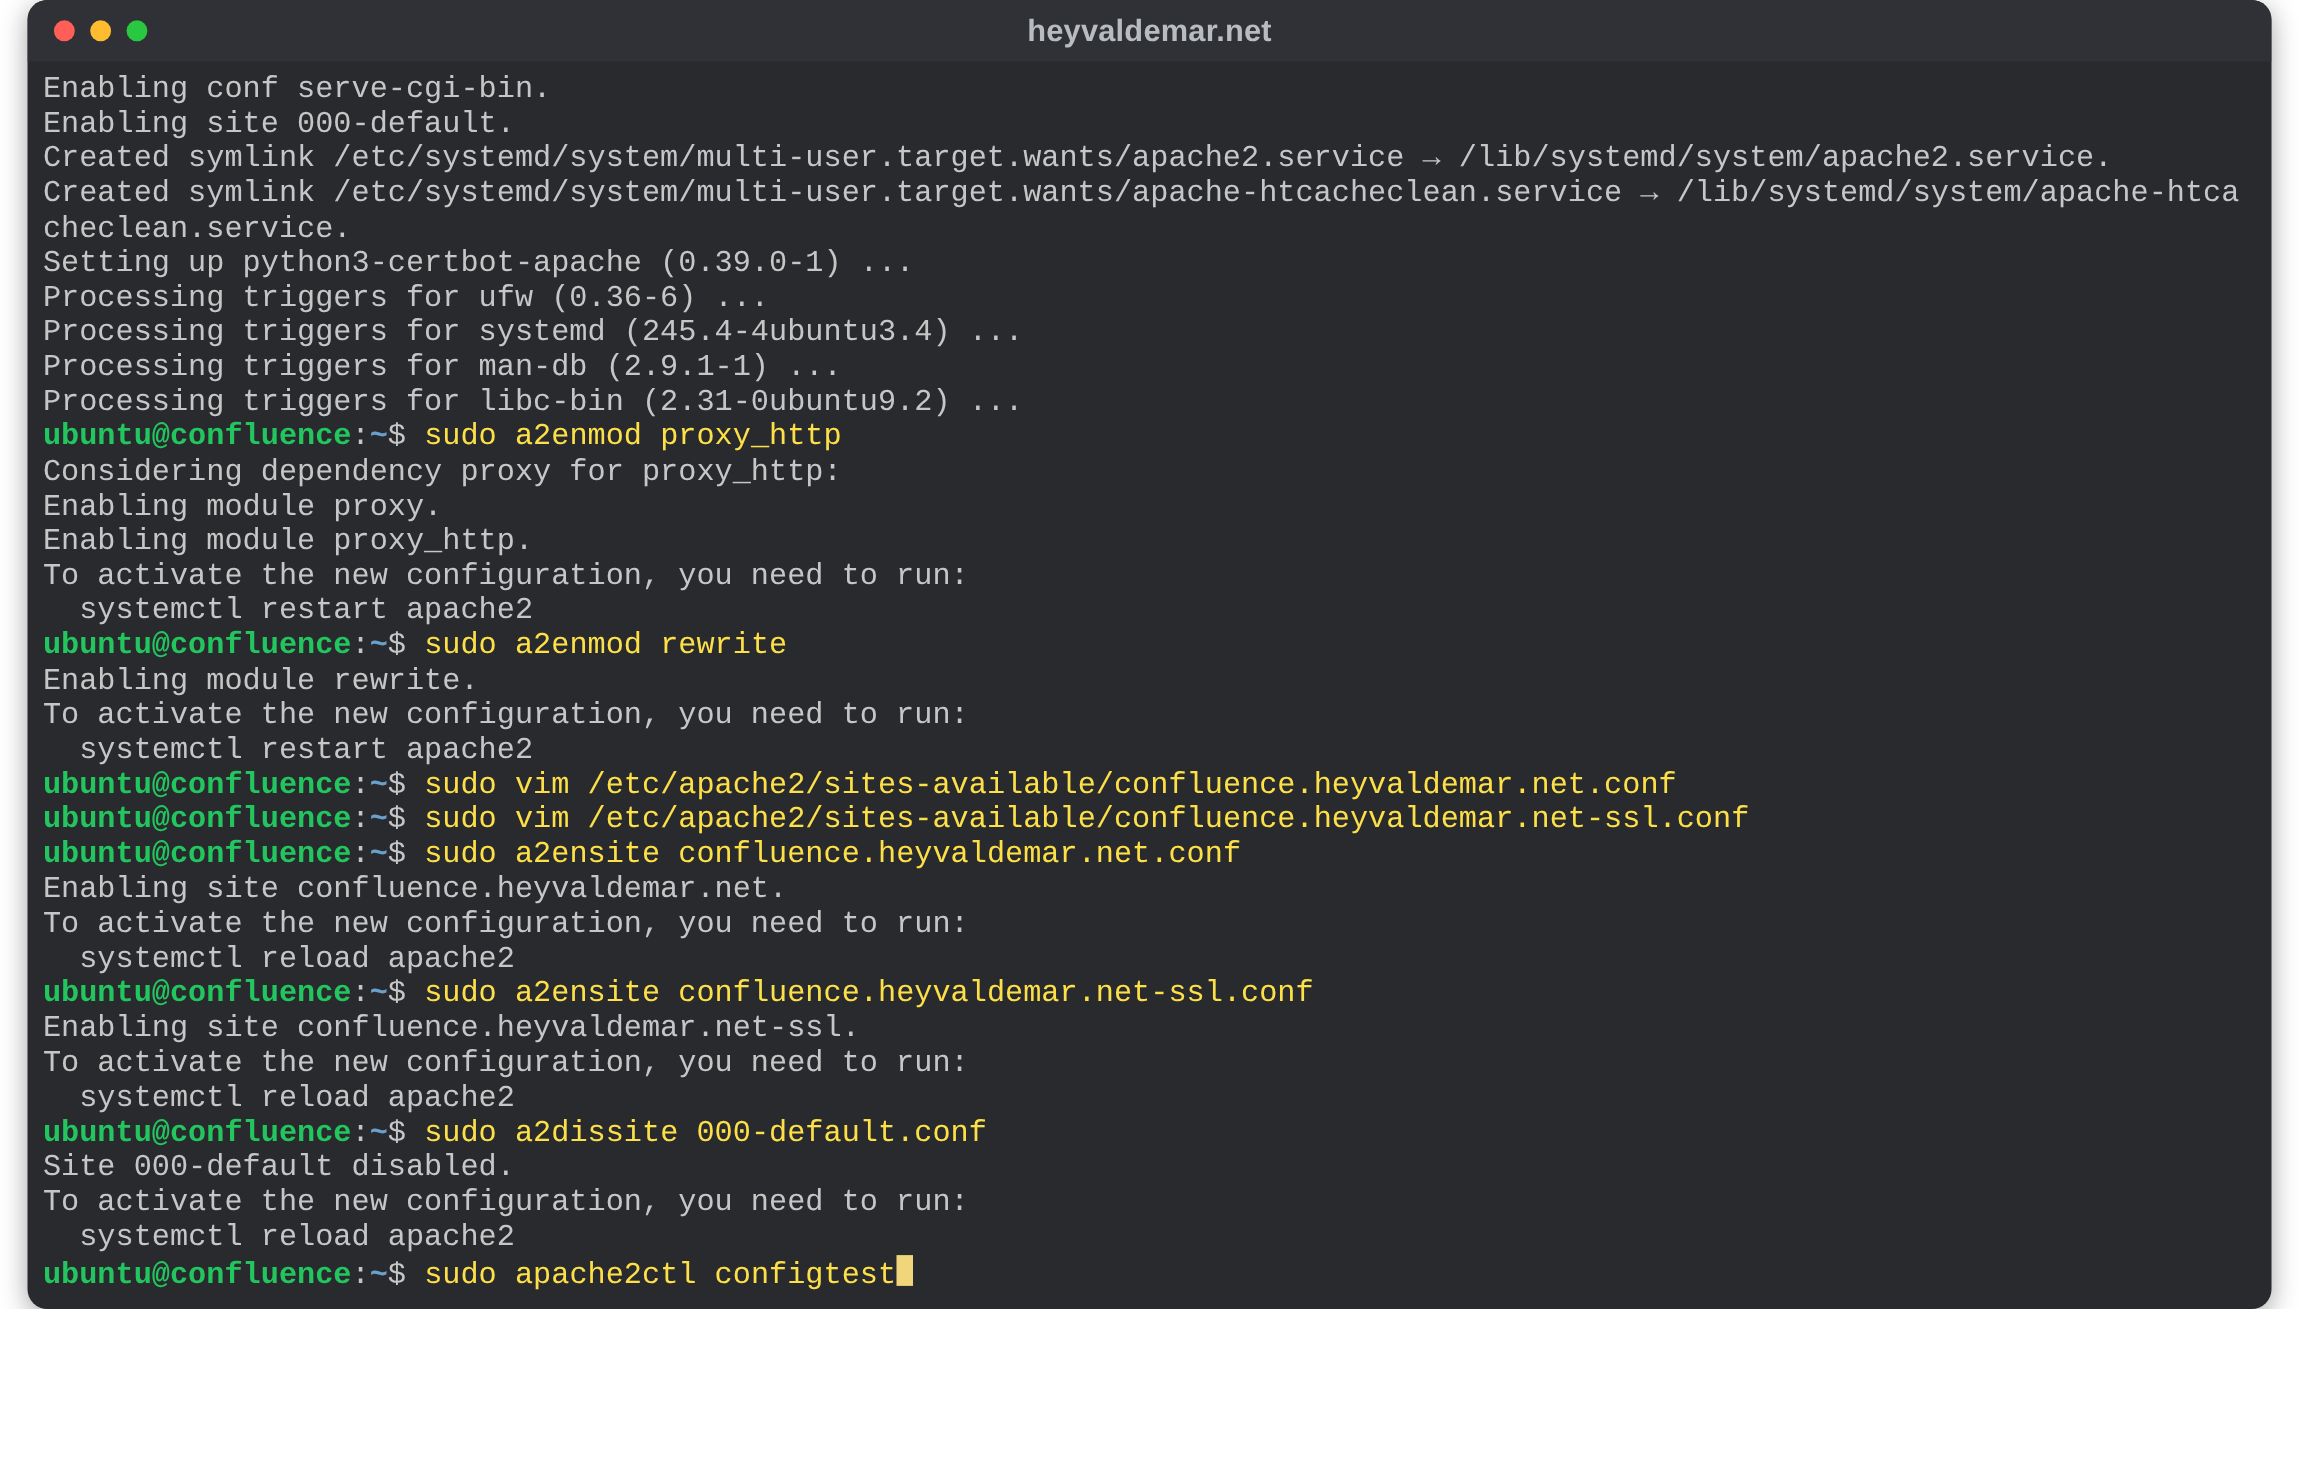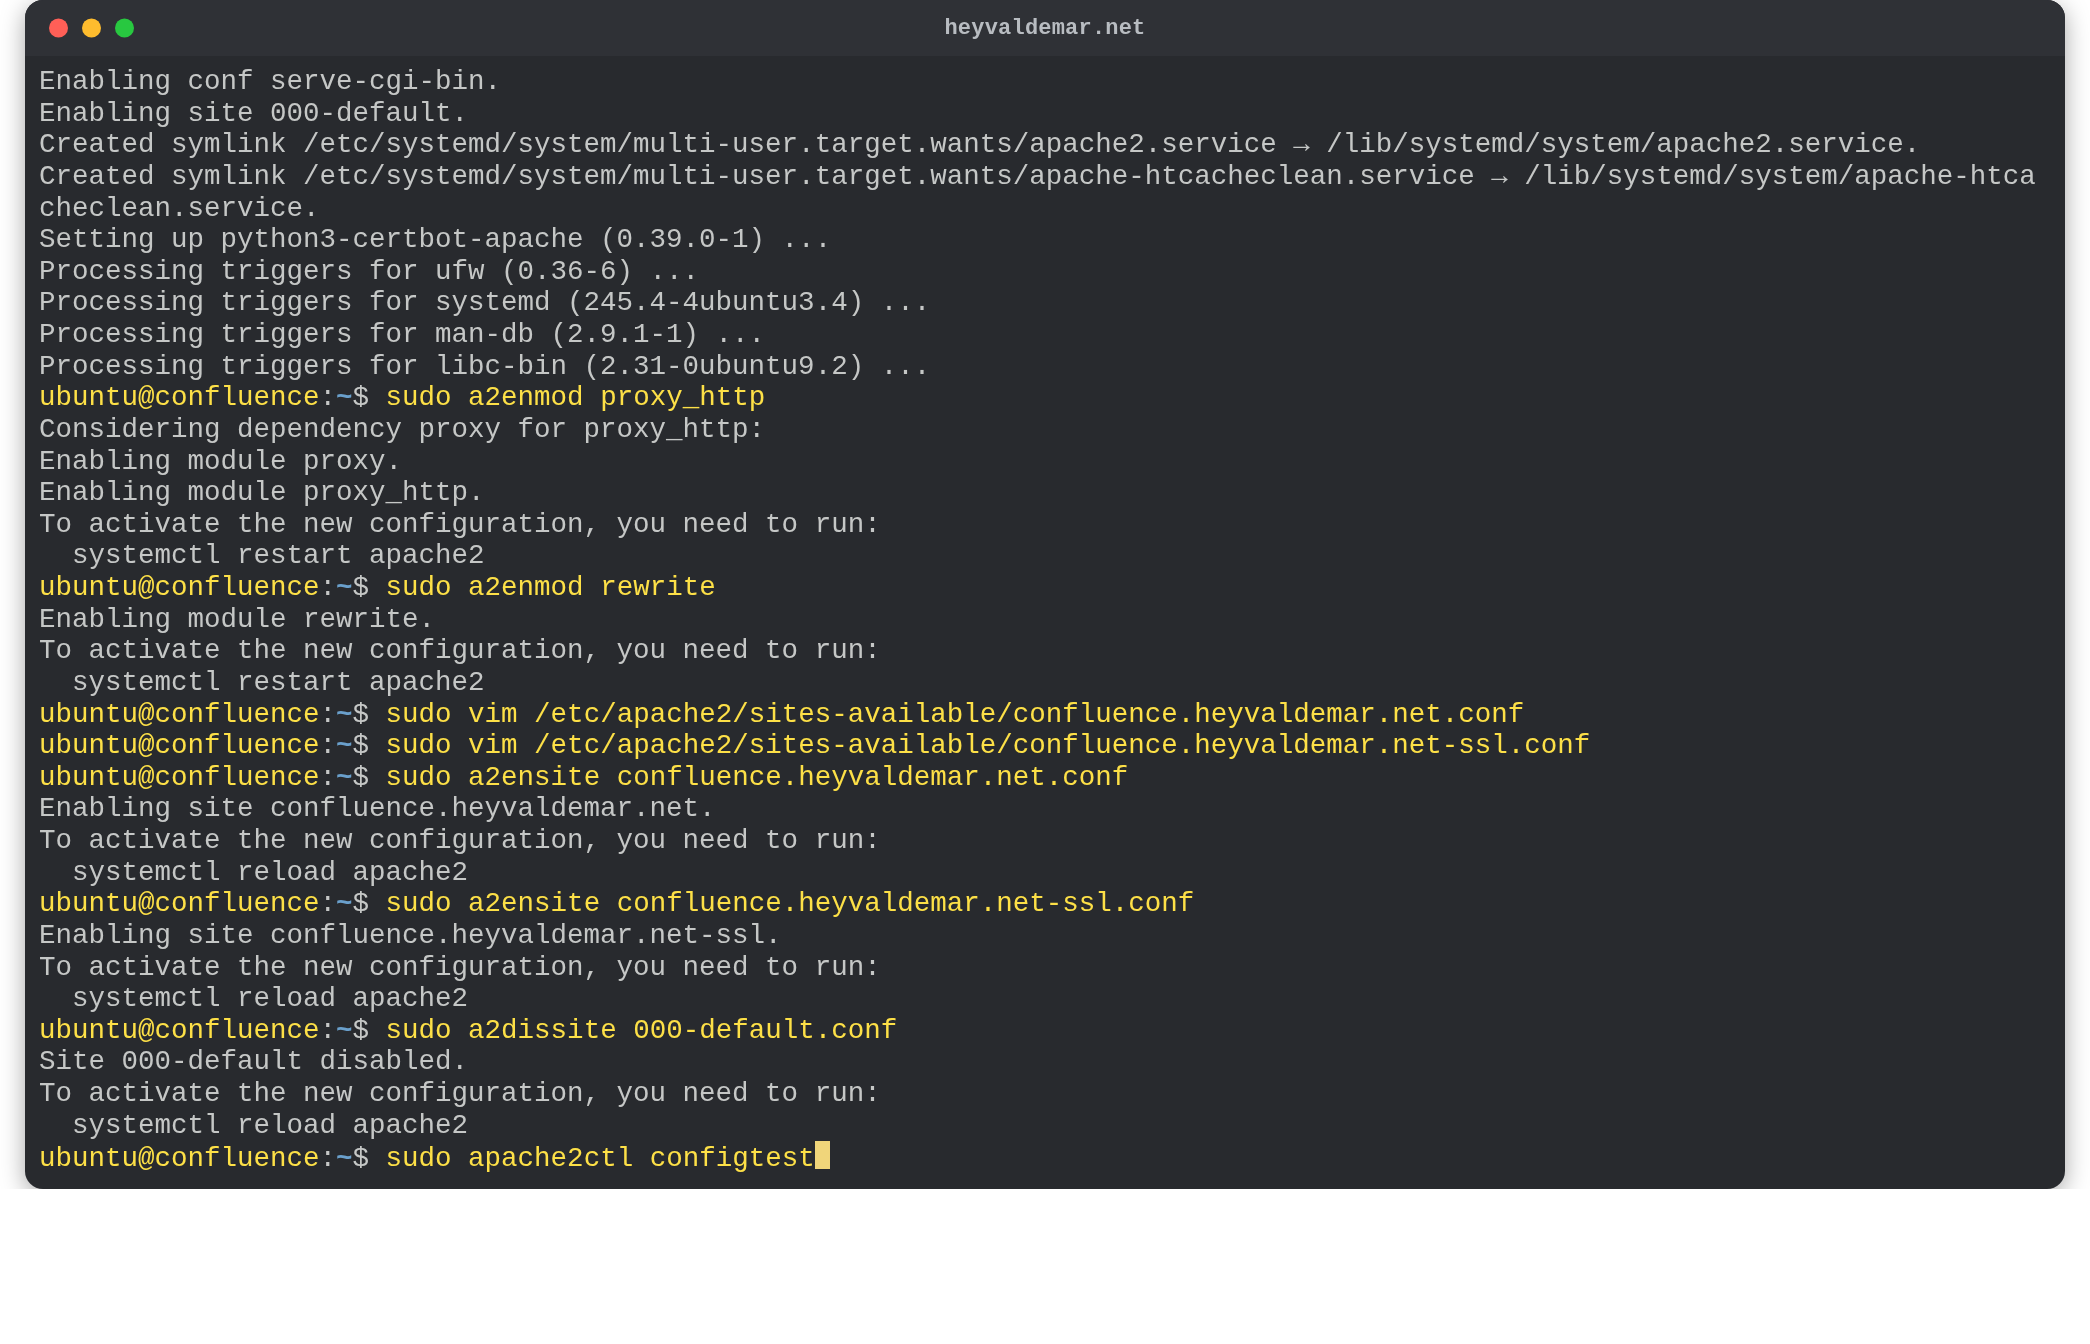--- a/index.html
+++ b/index.html
@@ -35,36 +35,36 @@
   .dot {
     width: 19px;
     height: 19px;
     border-radius: 50%;
   }
   .dot.red    { background: #ff5f57; }
   .dot.yellow { background: #febc2e; }
   .dot.green  { background: #28c840; }
   .title {
     color: #b8bcc1;
-    font-family: Liberation Mono, monospace;
-    font-size: 22px;
+    font-family: Liberation Sans, sans-serif;
+    font-size: 28px;
     font-weight: 600;
     letter-spacing: .2px;
   }
   .term {
     padding: 10px 14px 14px 14px;
     font-size: 27.5px;
     line-height: 1.15;
     white-space: pre-wrap;
     word-break: break-all;
     color: #c5c7c6;
     letter-spacing: 0;
   }
   .out  { color: #c5c7c6; }
-  .user { color: #fde047; font-weight: 400; }
+  .user { color: #22c55e; font-weight: 700; }
   .path { color: #6aa0cc; font-weight: 600; }
   .sep  { color: #c5c7c6; }
   .cmd  { color: #fde047; }
   .cursor {
     display: inline-block;
     width: 15px;
     height: 28px;
     background: #f0d57a;
     vertical-align: -3px;
   }

